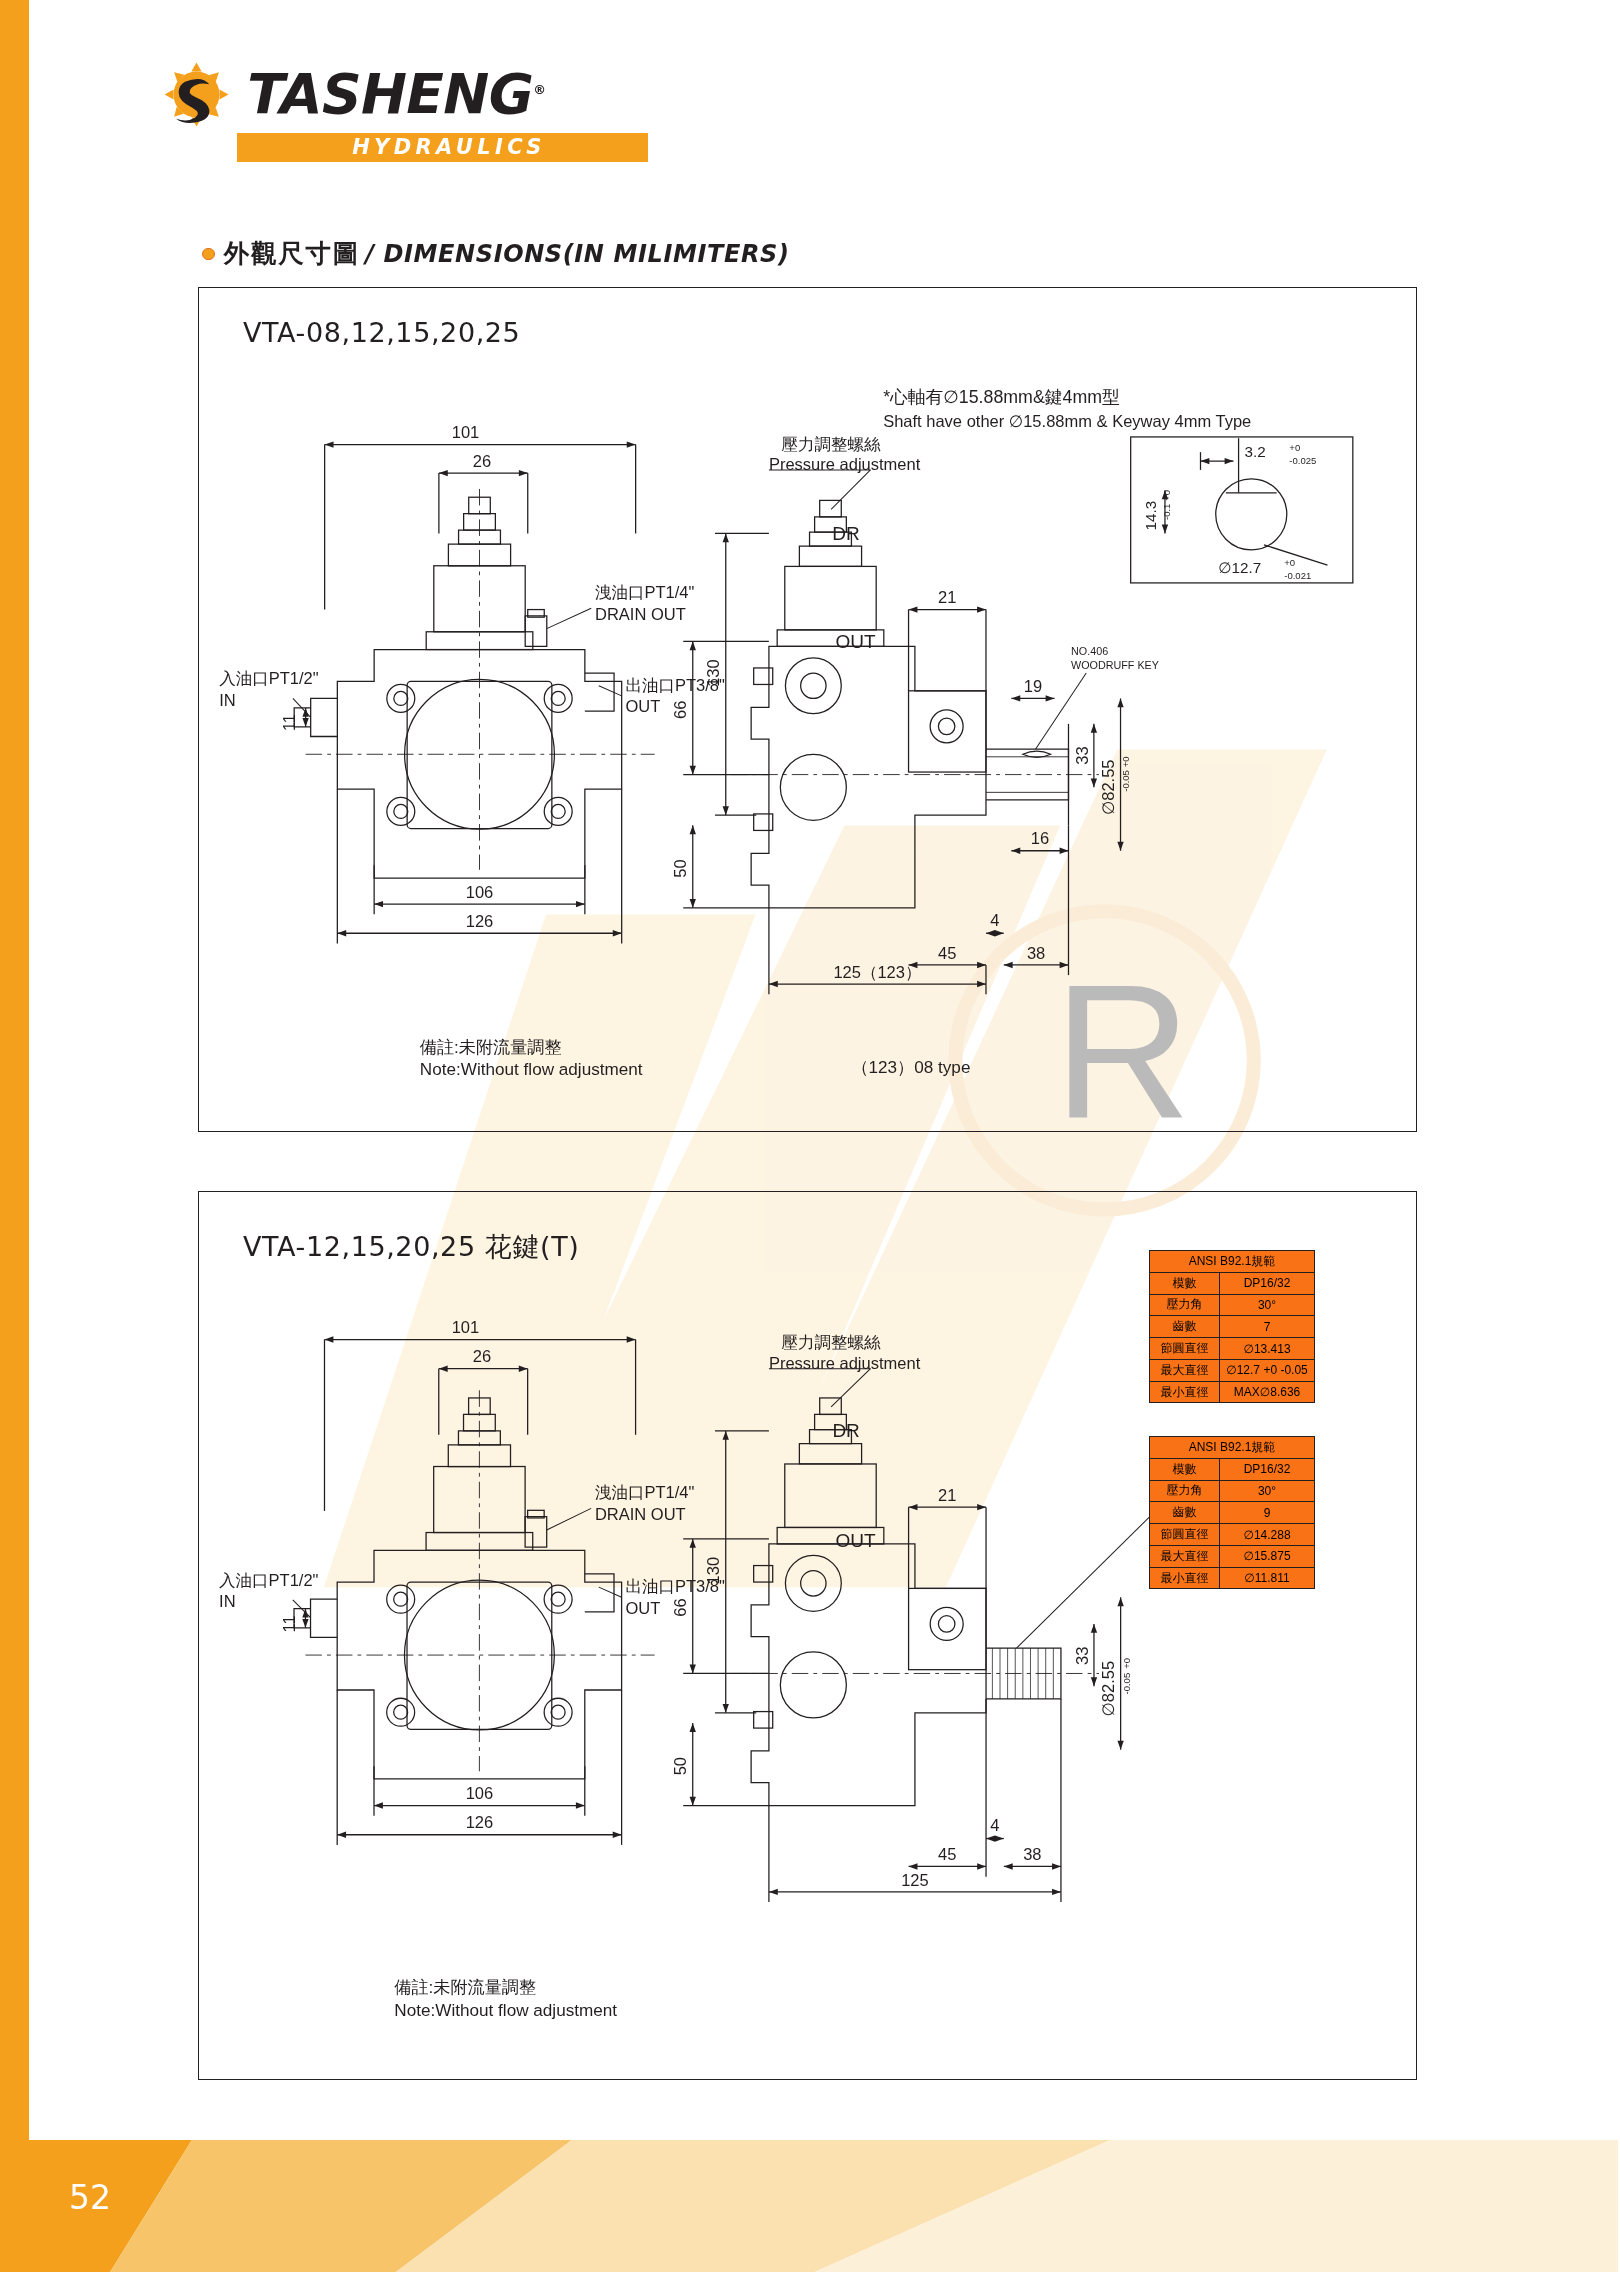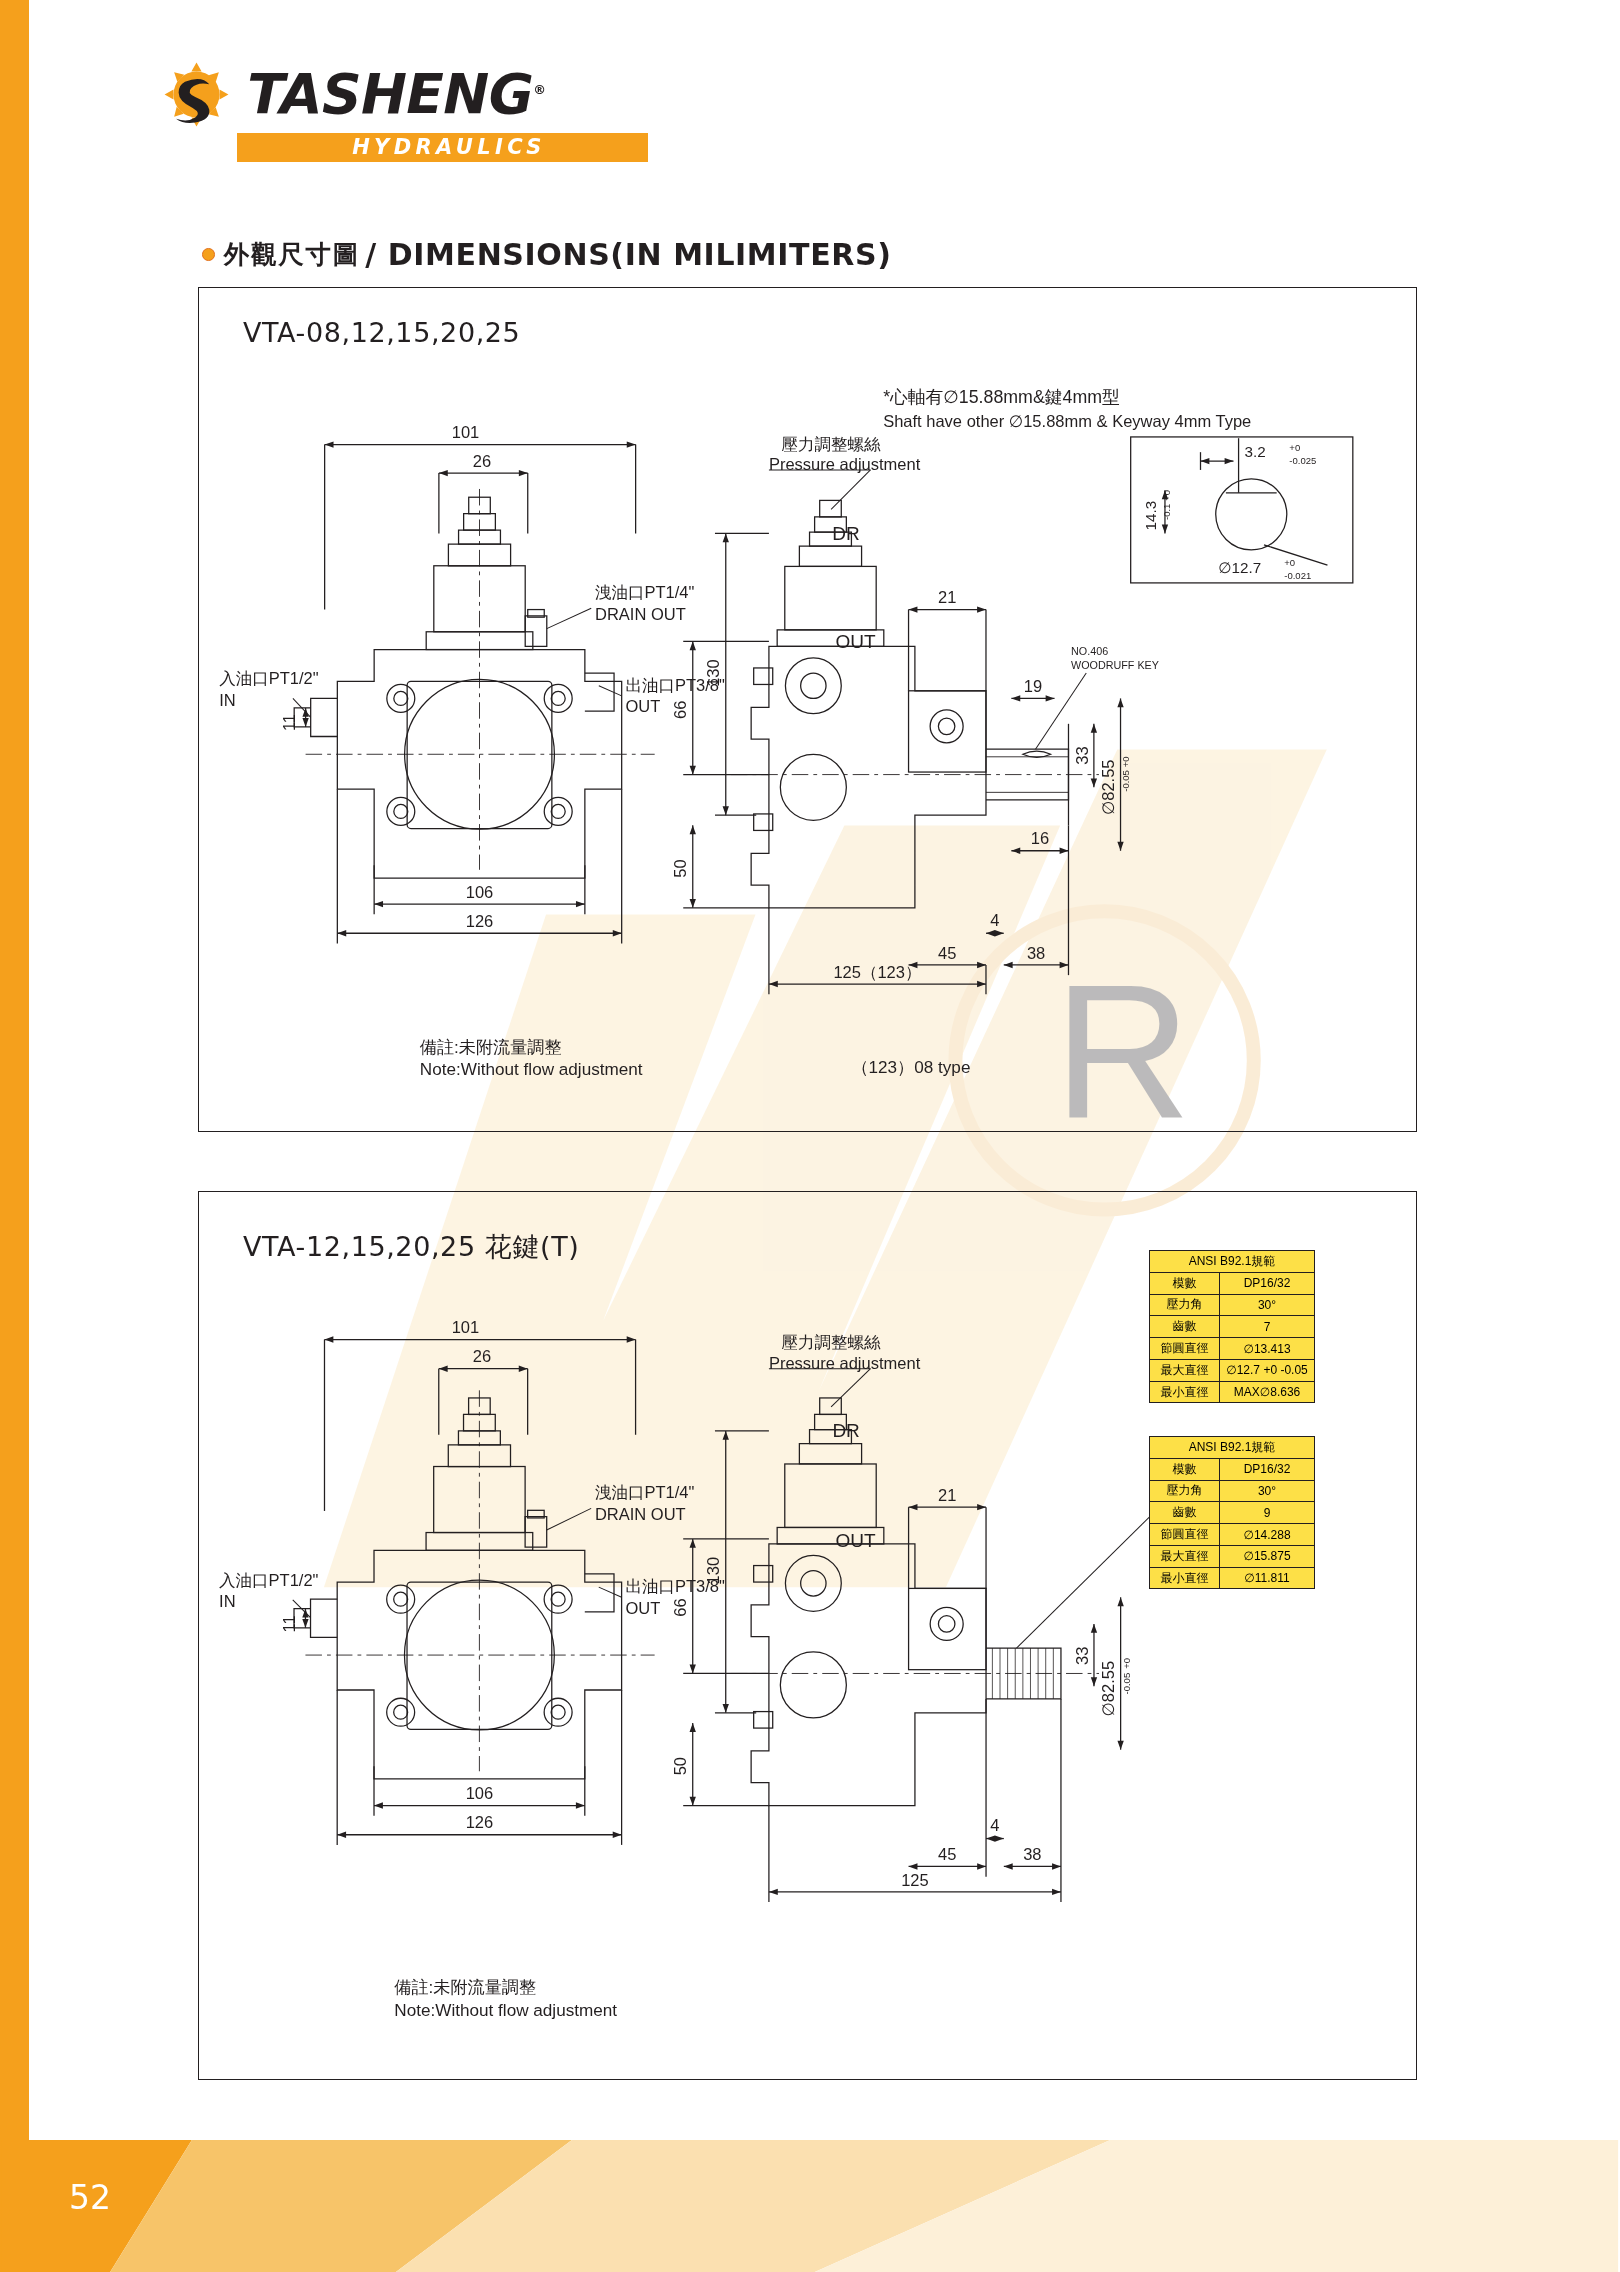--- a/index.html
+++ b/index.html
@@ -57,22 +57,23 @@
     display:flex; align-items:center;
   }
   .bullet { width:12.7px; height:12.7px; border-radius:50%;
     background:#f5a01c; border:1.9px solid #e2711d; margin-right:9px;}
   .section-title .cn {
     font-family:"DejaVu Sans", sans-serif;
     font-size: 25.4px; font-weight:bold; color:#231f20; letter-spacing: 1.9px;
   }
   .section-title .en {
     font-family:"DejaVu Sans", sans-serif;
-    font-size: 30px; font-weight:bold; color:#231f20; letter-spacing:0.6px;
+    font-size: 24px; font-weight:bold; color:#231f20; letter-spacing:0.6px;
     margin-left: 5.1px;
+    font-style: italic;
   }
 
   
   .box {
     position:absolute; border:1.9px solid #231f20; background:transparent; z-index:2;
   }
   #box1 { left: 198px; top: 287px; width: 1219px; height: 845px; }
   #box2 { left: 198px; top: 1191px; width: 1219px; height: 889px; }
 
   .box-title {
@@ -88,21 +89,21 @@
   .dwg { position:absolute; z-index:3; }
   #dwg1 { left: 210px; top: 343px; width: 1194px; height: 787px; }
   #dwg2 { left: 210px; top: 1257px; width: 1194px; height: 819px; }
 
   text { font-family:"Liberation Sans", sans-serif; fill:#231f20; }
 
   
   .spline-table {
     position:absolute; z-index:4; border-collapse:collapse;
     font-family:"Liberation Sans", sans-serif;
-    background:#fde047;
+    background:#f97316;
   }
   .spline-table td {
     border:1px solid #231f20;
     font-size: 12px; text-align:center; padding: 1.9px 2.5px;
     height: 19px;
   }
   .spline-table td.hdr { font-size: 12px; }
   .spline-table td.lbl { width: 70px; }
   .spline-table td.val { width: 95px; }
   #sp1 { left: 1149px; top: 1250px; }

